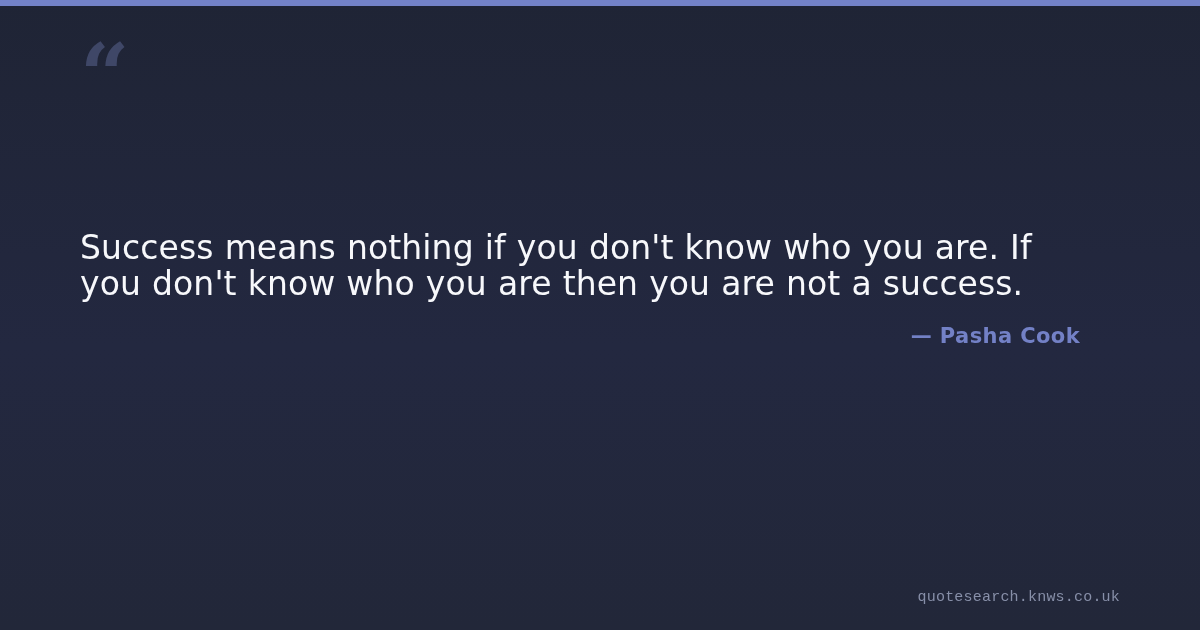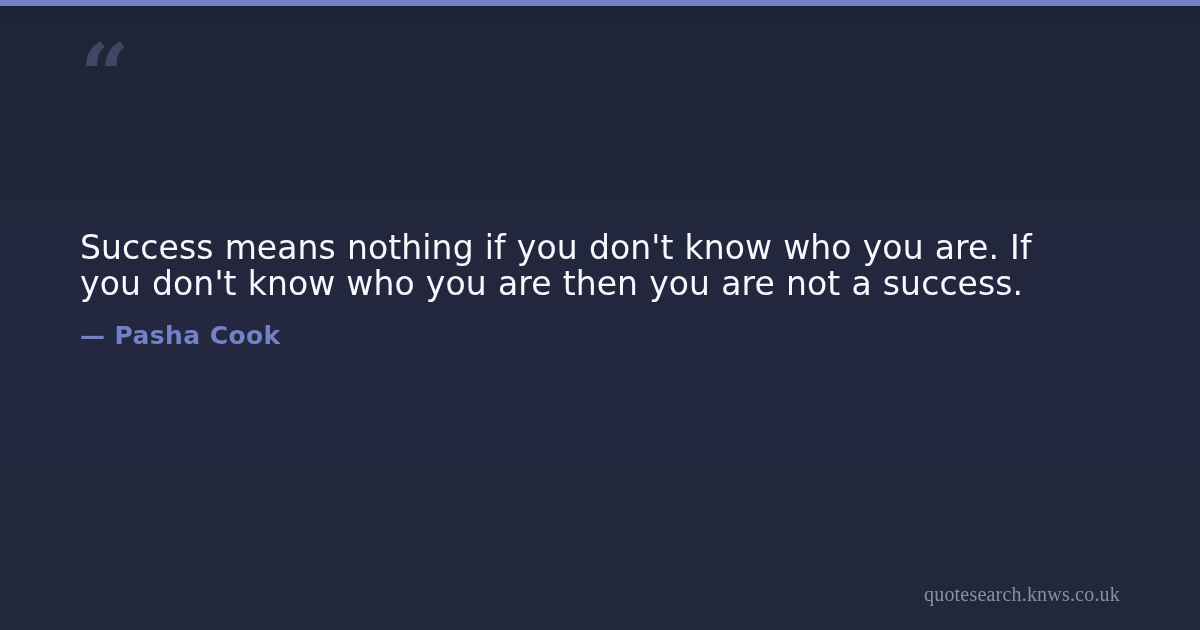--- a/index.html
+++ b/index.html
@@ -65,33 +65,34 @@
     line-height: 36px;
     letter-spacing: 0.1px;
     word-spacing: 0.5px;
   }
 
   .quote-author {
     margin: 0;
     padding-top: 20px;
     color: #7381c6;
     font-family: "DejaVu Sans", sans-serif;
-    font-size: 25px;
+    font-size: 21px;
     font-weight: 700;
     line-height: 28px;
     letter-spacing: 0.4px;
+    text-align: right;
   }
 
   .watermark {
     position: absolute;
     right: 80px;
     bottom: 24px;
     color: #878fa8;
-    font-family: Liberation Serif, serif;
-    font-size: 20px;
+    font-family: Liberation Mono, monospace;
+    font-size: 15px;
     font-weight: 400;
     letter-spacing: 0.2px;
     text-align: right;
   }
 </style>
 </head>
 <body>
 
 <div class="quote-card">
 

